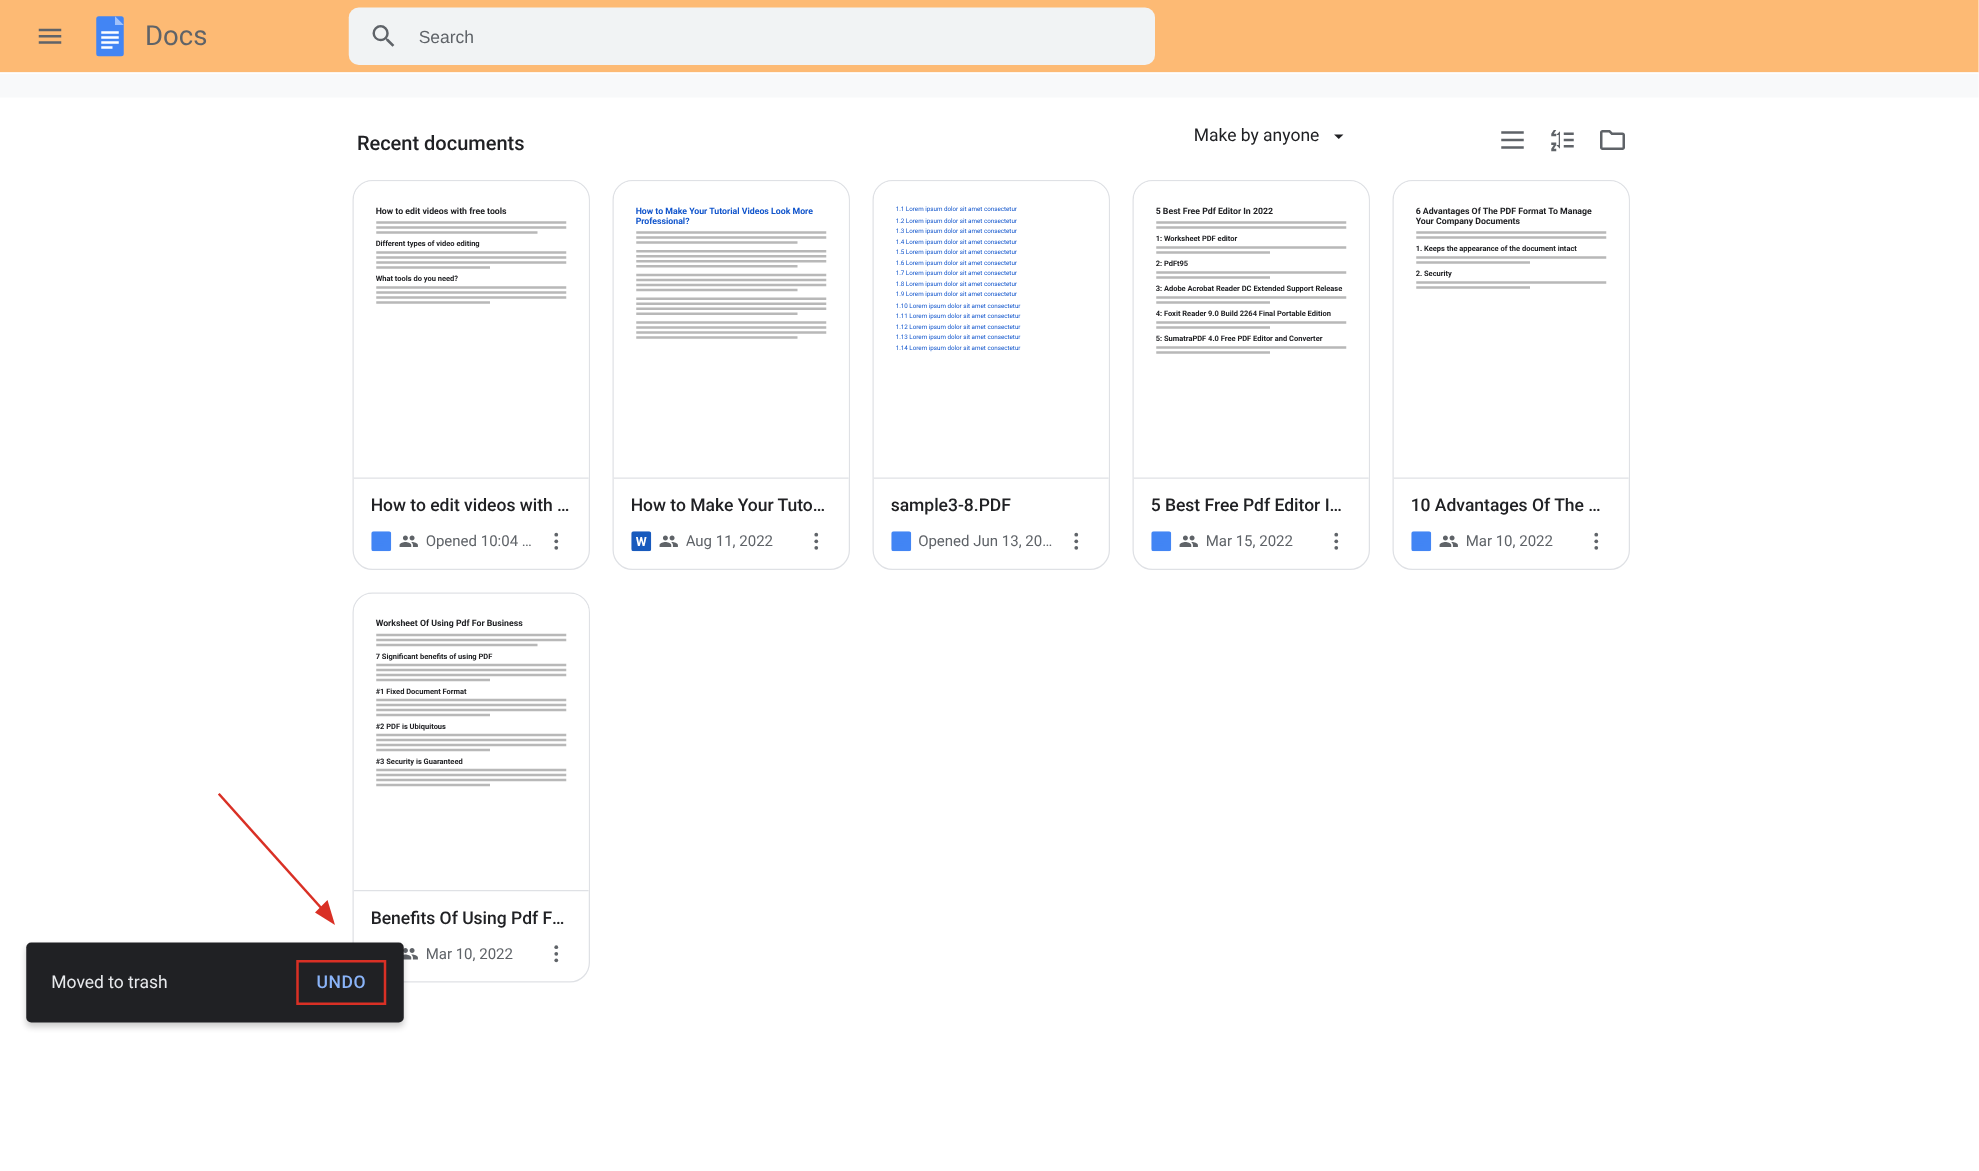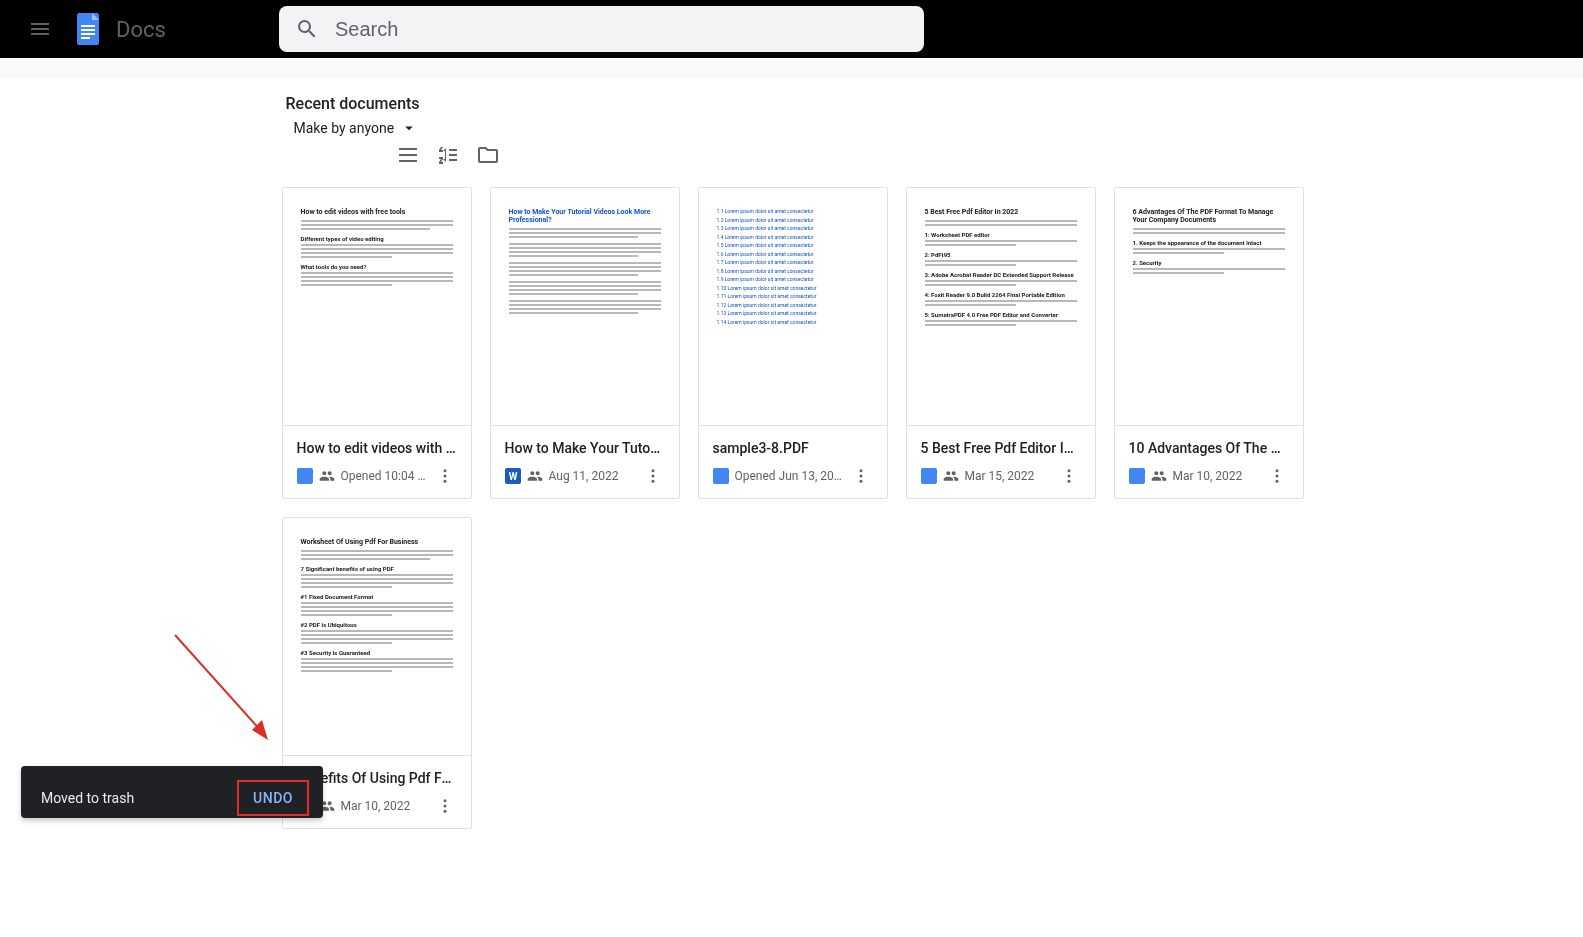--- a/index.html
+++ b/index.html
@@ -1,47 +1,47 @@
 <!DOCTYPE html>
 <html><head>
 <meta charset="utf-8">
 <style>
   * { box-sizing: border-box; margin: 0; padding: 0; }
   body { font-family: 'Google Sans', Roboto, Arial, sans-serif; background: #fff; color: #202124; width: 1583px; height: 937px; overflow: hidden; position: relative; }
   
   
-  .header { height: 58px; display: flex; align-items: center; padding: 0 16px; border-bottom: 0; background: #000000; }
+  .header { height: 58px; display: flex; align-items: center; padding: 0 16px; border-bottom: 0; background: #fdba74; }
   .menu-btn { width: 48px; height: 48px; display: flex; align-items: center; justify-content: center; border-radius: 50%; cursor: pointer; }
   .menu-btn svg { width: 24px; height: 24px; fill: #5f6368; }
   .app-logo { width: 40px; height: 40px; margin-left: 4px; display: flex; align-items: center; justify-content: center; }
   .app-logo svg { width: 36px; height: 36px; }
   .app-name { font-size: 22px; color: #5f6368; margin-left: 8px; font-weight: 400; }
   .search-box { margin-left: auto; margin-right: auto; width: 645px; height: 46px; background: #f1f3f4; border-radius: 8px; display: flex; align-items: center; padding: 0 16px; transform: translateX(-115px); }
   .search-box svg { width: 24px; height: 24px; fill: #5f6368; margin-right: 16px; }
-  .search-box input { border: none; background: transparent; outline: none; font-size: 20px; color: #5f6368; flex: 1; }
+  .search-box input { border: none; background: transparent; outline: none; font-size: 14px; color: #5f6368; flex: 1; }
   .search-box input::placeholder { color: #5f6368; }
   .header-spacer { width: 300px; }
   
   
   .divider-bar { height: 20px; background: #f8f9fa; border-top: 1px solid #fff; }
   
   
   .main { padding: 16px 40px; }
-  .section-header { display: flex; align-items: flex-start; max-width: 1020px; margin: 0 auto 20px; padding-left: 4px; flex-direction: column; }
+  .section-header { display: flex; align-items: flex-end; max-width: 1020px; margin: 0 auto 20px; padding-left: 4px; }
   .section-title { font-size: 16px; font-weight: 500; color: #202124; }
   .filter-spacer { flex: 1; }
   .filter-dropdown { font-size: 14px; color: #202124; display: flex; align-items: center; gap: 6px; cursor: pointer; padding: 6px 8px; }
   .filter-dropdown svg { width: 18px; height: 18px; fill: #202124; }
   .view-btns { display: flex; gap: 16px; margin-left: 110px; }
   .view-btn { width: 24px; height: 24px; display: flex; align-items: center; justify-content: center; cursor: pointer; }
   .view-btn svg { width: 24px; height: 24px; fill: #5f6368; }
   
   
   .doc-grid { display: grid; grid-template-columns: repeat(5, 190px); gap: 18px; max-width: 1020px; margin: 0 auto; }
-  .doc-card { border: 1px solid #dfe1e5; border-radius: 2px; overflow: hidden; cursor: pointer; background: #fff; }
+  .doc-card { border: 1px solid #dfe1e5; border-radius: 16px; overflow: hidden; cursor: pointer; background: #fff; }
   .doc-card.selected { border: 1px solid #1a73e8; }
   .doc-preview { height: 237px; background: #fff; padding: 20px 18px; overflow: hidden; }
   .doc-preview.blank { background: #fff; }
   .preview-title { font-size: 7px; font-weight: bold; color: #202124; margin-bottom: 4px; }
   .preview-title.blue { color: #1155cc; }
   .preview-sub { font-size: 6px; font-weight: bold; color: #202124; margin: 4px 0 2px; }
   .preview-line { height: 2px; background: #888; margin-bottom: 2px; opacity: 0.6; }
   .preview-line.short { width: 60%; }
   .preview-line.med { width: 85%; }
   .preview-block { margin-bottom: 5px; }
@@ -54,21 +54,21 @@
   .doc-icon svg { width: 16px; height: 16px; }
   .doc-icon.word svg rect { fill: #185abd; }
   .doc-icon.docs svg rect { fill: #4285f4; }
   .shared-icon { width: 16px; height: 16px; flex-shrink: 0; }
   .shared-icon svg { width: 16px; height: 16px; fill: #5f6368; }
   .doc-date { font-size: 12px; color: #5f6368; flex: 1; white-space: nowrap; overflow: hidden; text-overflow: ellipsis; }
   .doc-more { width: 24px; height: 24px; display: flex; align-items: center; justify-content: center; cursor: pointer; margin-left: auto; flex-shrink: 0; }
   .doc-more svg { width: 18px; height: 18px; fill: #5f6368; }
   
   
-  .toast { position: absolute; bottom: 119px; left: 21px; background: #202124; color: #e8eaed; border-radius: 4px; padding: 14px 14px 2px 20px; display: flex; align-items: center; width: 302px; box-shadow: 0 3px 5px rgba(0,0,0,0.2); }
+  .toast { position: absolute; bottom: 119px; left: 21px; background: #202124; color: #e8eaed; border-radius: 4px; padding: 14px 14px 14px 20px; display: flex; align-items: center; width: 302px; box-shadow: 0 3px 5px rgba(0,0,0,0.2); }
   .toast-msg { font-size: 14px; flex: 1; }
   .toast-undo { color: #8ab4f8; font-size: 14px; font-weight: 500; border: 2px solid #d93025; padding: 8px 14px; cursor: pointer; letter-spacing: 0.5px; text-align: center; }
   
   
   .arrow { position: absolute; left: 170px; top: 630px; }
   .arrow svg { width: 110px; height: 120px; }
 </style>
 </head>
 <body>
 

